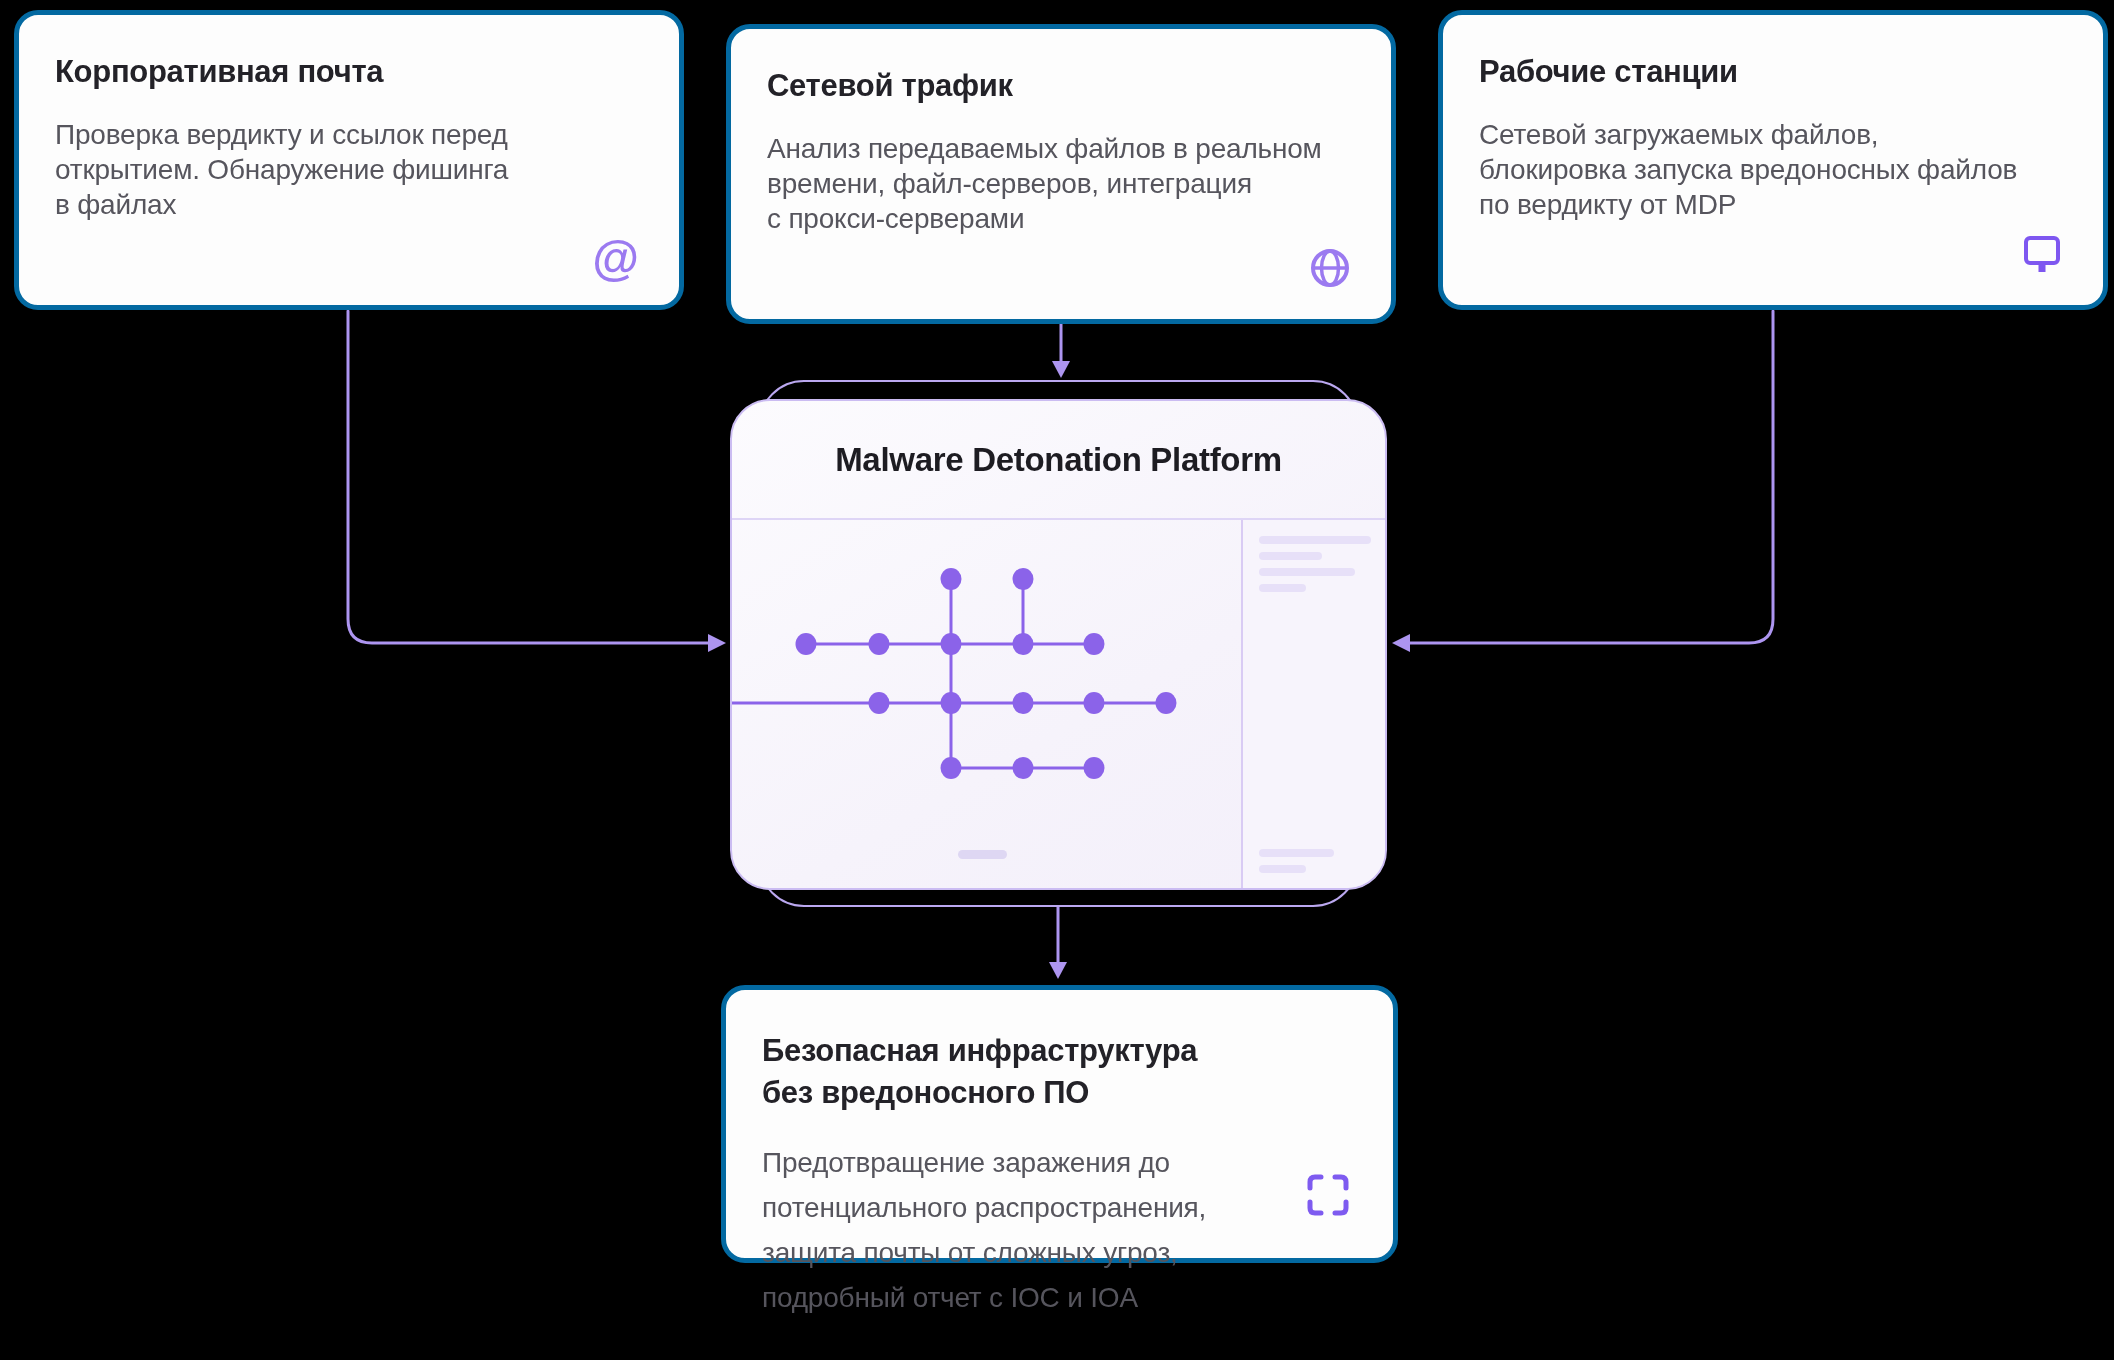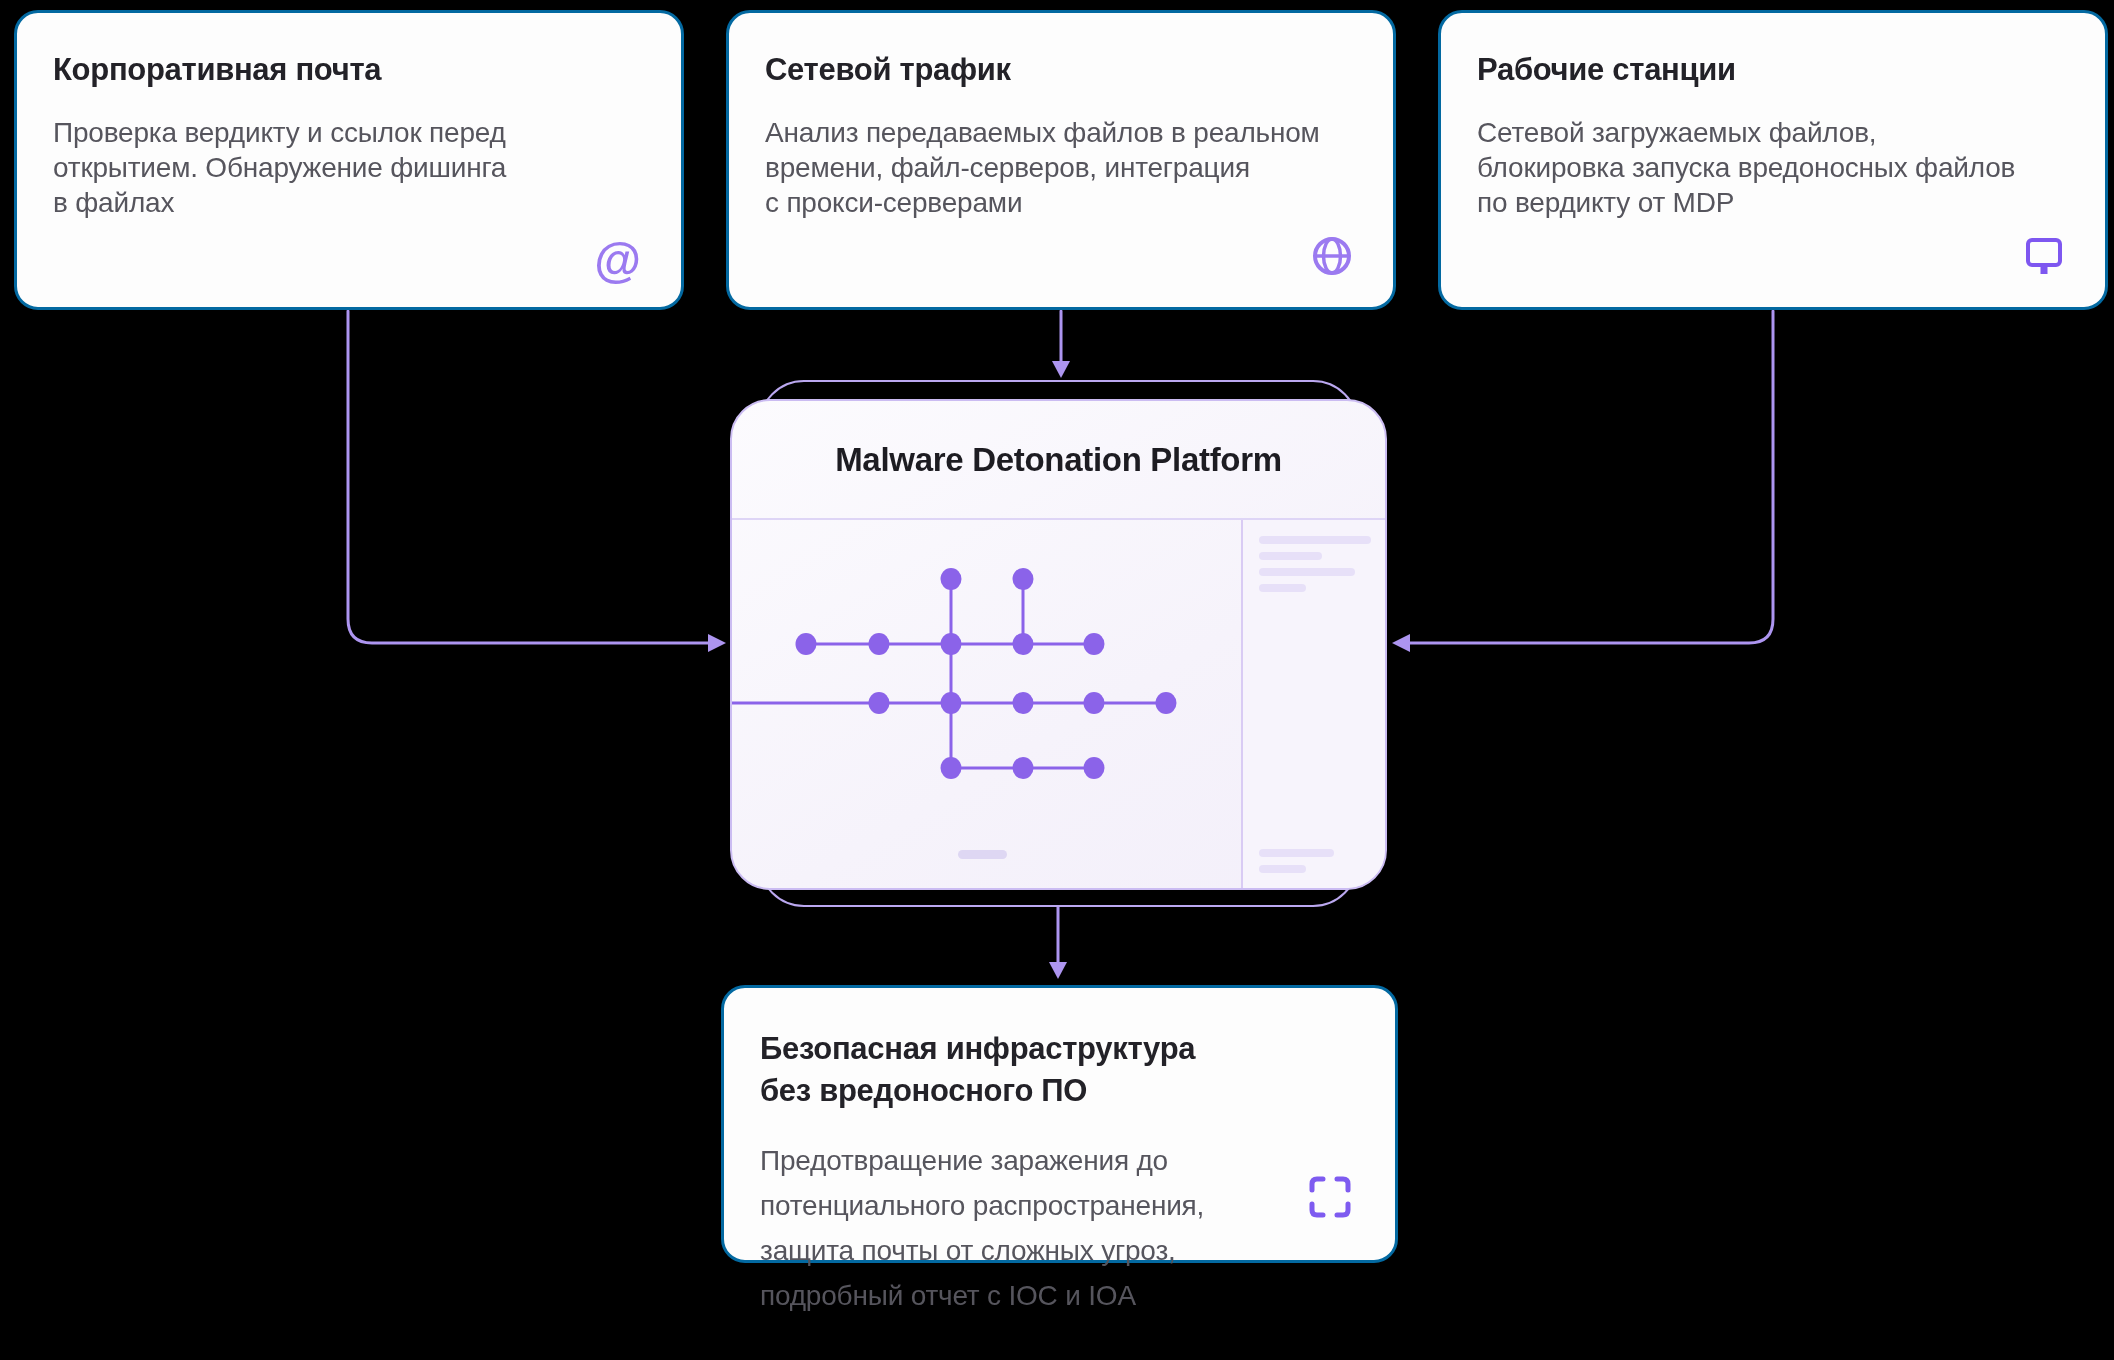--- a/index.html
+++ b/index.html
@@ -4,33 +4,33 @@
 <style>
   html,body{margin:0;padding:0;}
   body{
     width:2114px;height:1360px;position:relative;overflow:hidden;
     background:#000000;
     font-family:"Liberation Sans","DejaVu Sans",sans-serif;
   }
   
   .card{
     position:absolute;background:#fdfdfd;border-radius:24px;
-    border:3px solid #0369a1;box-sizing:border-box;
+    border:5px solid #0369a1;box-sizing:border-box;
     padding:36px 40px 0 36px;
   }
   .card-title{
     font-size:31px;font-weight:700;color:#232228;letter-spacing:-0.3px;
     white-space:pre-line;line-height:42px;
   }
   .card-body{
     margin-top:24px;font-size:28px;line-height:35px;color:#56555d;
     white-space:pre-line;letter-spacing:-0.2px;
   }
   #card-email{left:14px;top:10px;width:670px;height:300px;}
-  #card-network{left:726px;top:10px;width:670px;height:300px;}
+  #card-network{left:726px;top:24px;width:670px;height:300px;}
   #card-workstations{left:1438px;top:10px;width:670px;height:300px;}
   #card-result{left:721px;top:985px;width:677px;height:278px;padding-top:40px;}
   #card-result .card-body{line-height:45px;margin-top:26px;}
   .card-icon{position:absolute;right:40px;bottom:26px;}
   .at-glyph{font-size:48px;font-weight:700;color:#9b7af0;line-height:40px;}
   
   .platform-wrap{position:absolute;left:730px;top:380px;width:657px;height:527px;text-align:center;}
   .back-card{
     position:absolute;left:28px;right:28px;top:0;bottom:0;
     border:2px solid #bba8f0;border-radius:46px;background:transparent;

